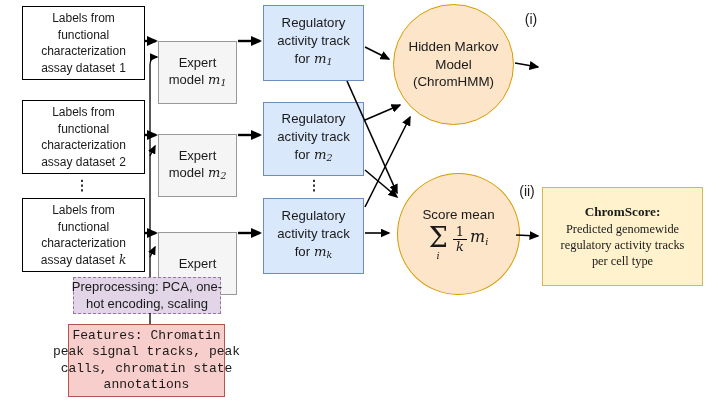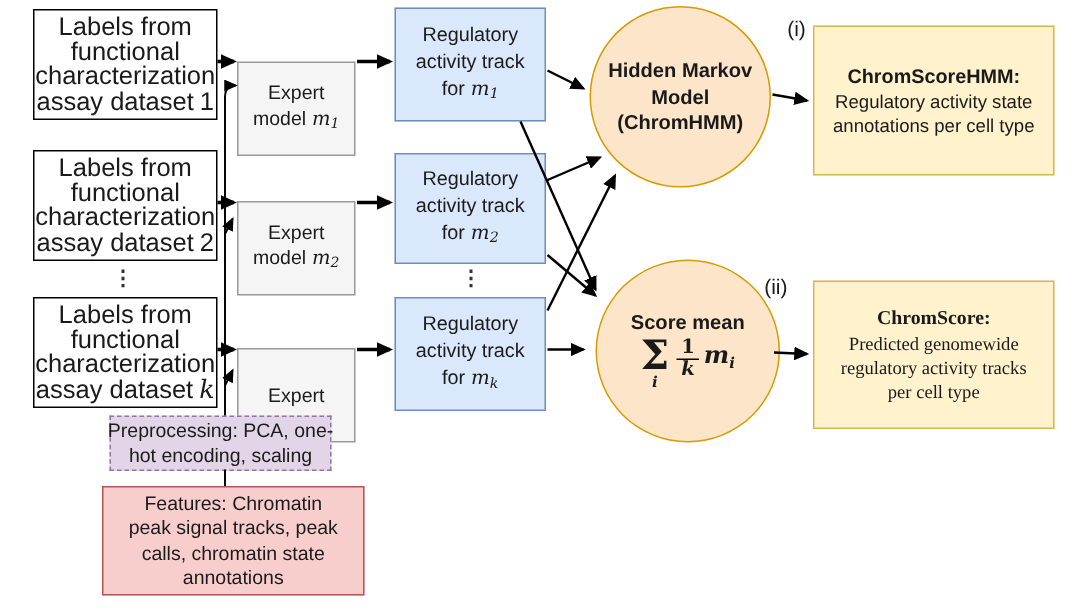--- a/index.html
+++ b/index.html
@@ -17,34 +17,34 @@
   #canvas{
     position:relative; width:720px; height:405px; background:#ffffff;
     font-family:"Liberation Sans", sans-serif; color:var(--text); overflow:hidden;
   }
   .box{
     position:absolute; box-sizing:border-box;
     display:flex; flex-direction:column; align-items:center; justify-content:center;
     text-align:center;
   }
   .white-box{ background:var(--white_fill); border:1.8px solid var(--white_border);
-    font-size:17px; line-height:16.5px;}
+    font-size:12px; line-height:16.5px;}
   .gray-box{ background:var(--gray_fill); border:1.4px solid var(--gray_border);
     font-size:13px; line-height:17px;margin-top:31px;}
   .blue-box{ background:var(--blue_fill); border:1.4px solid var(--blue_border);
     font-size:13.2px; line-height:18px;}
   .yellow-box{ background:var(--yellow_fill); border:1.6px solid var(--yellow_border);
     font-size:12.4px; line-height:16px;}
   .yellow-box .title{ font-weight:bold; font-size:13.2px; margin-bottom:1px;}
   .purple-box{ background:var(--purple_fill); border:1.6px dashed var(--purple_border);
     font-size:13px; line-height:16.5px;}
   .red-box{ background:var(--red_fill); border:1.6px solid var(--red_border);
     font-size:13px; line-height:16.5px;}
   .circle{ background:var(--orange_fill); border:1.6px solid var(--orange_border);
-    border-radius:50%; font-size:13.4px; line-height:17.5px;font-weight:bold;}
+    border-radius:50%; font-size:13.4px; line-height:17.5px;}
   .mvar{ font-family:"DejaVu Serif", serif; font-style:italic;}
   .msub{ font-family:"DejaVu Serif", serif; font-style:italic;
     font-size:0.72em; vertical-align:-0.25em;}
   .gap{ margin-left:4px;}
   .tag{ position:absolute; font-size:14px; text-align:center;}
   .dots{ position:absolute; font-size:14px; color:#333; font-weight:bold;
     text-align:center; line-height:14px;}
   .row{white-space:nowrap;}
   
   .formula{ display:flex; align-items:center; justify-content:center; margin-top:1px;}
@@ -172,38 +172,33 @@
         </span>
       <span class="frac">
           <span class="num">1</span>
           <span class="den">k</span>
         </span>
       <span class="term"><span class="tvar">m</span><span class="tsub">i</span></span>
     </div>
   </div>
 
   <div class="tag" style="left:518px;top:11px;width:26px;">(i)</div>
-  <div class="box yellow-box" style="left:542px;top:17px;width:161px;height:100px;">
-    <div class="title row">ChromScoreHMM:</div>
-    <div class="row">Regulatory activity state</div>
-    <div class="row">annotations per cell type</div>
-  </div>
-
-  <div class="tag" style="left:495px;top:183px;width:30px;text-align:right;">(ii)</div>
+
+  <div class="tag" style="left:512px;top:183px;width:30px;">(ii)</div>
   <div class="box yellow-box" style="left:542px;top:187px;width:161px;height:99px;font-family:Liberation Serif, serif;">
     <div class="title row">ChromScore:</div>
     <div class="row">Predicted genomewide</div>
     <div class="row">regulatory activity tracks</div>
     <div class="row">per cell type</div>
   </div>
 
   <div class="box purple-box" style="left:73px;top:277px;width:148px;height:37px;">
     <div class="row">Preprocessing: PCA, one-</div>
     <div class="row">hot encoding, scaling</div>
   </div>
-  <div class="box red-box" style="left:68px;top:324px;width:175px;height:73px;">
+  <div class="box red-box" style="left:68px;top:324px;width:157px;height:73px;font-family:Liberation Mono, monospace;">
     <div class="row">Features: Chromatin</div>
     <div class="row">peak signal tracks, peak</div>
     <div class="row">calls, chromatin state</div>
     <div class="row">annotations</div>
   </div>
 
 </div>
 
 </body></html>

